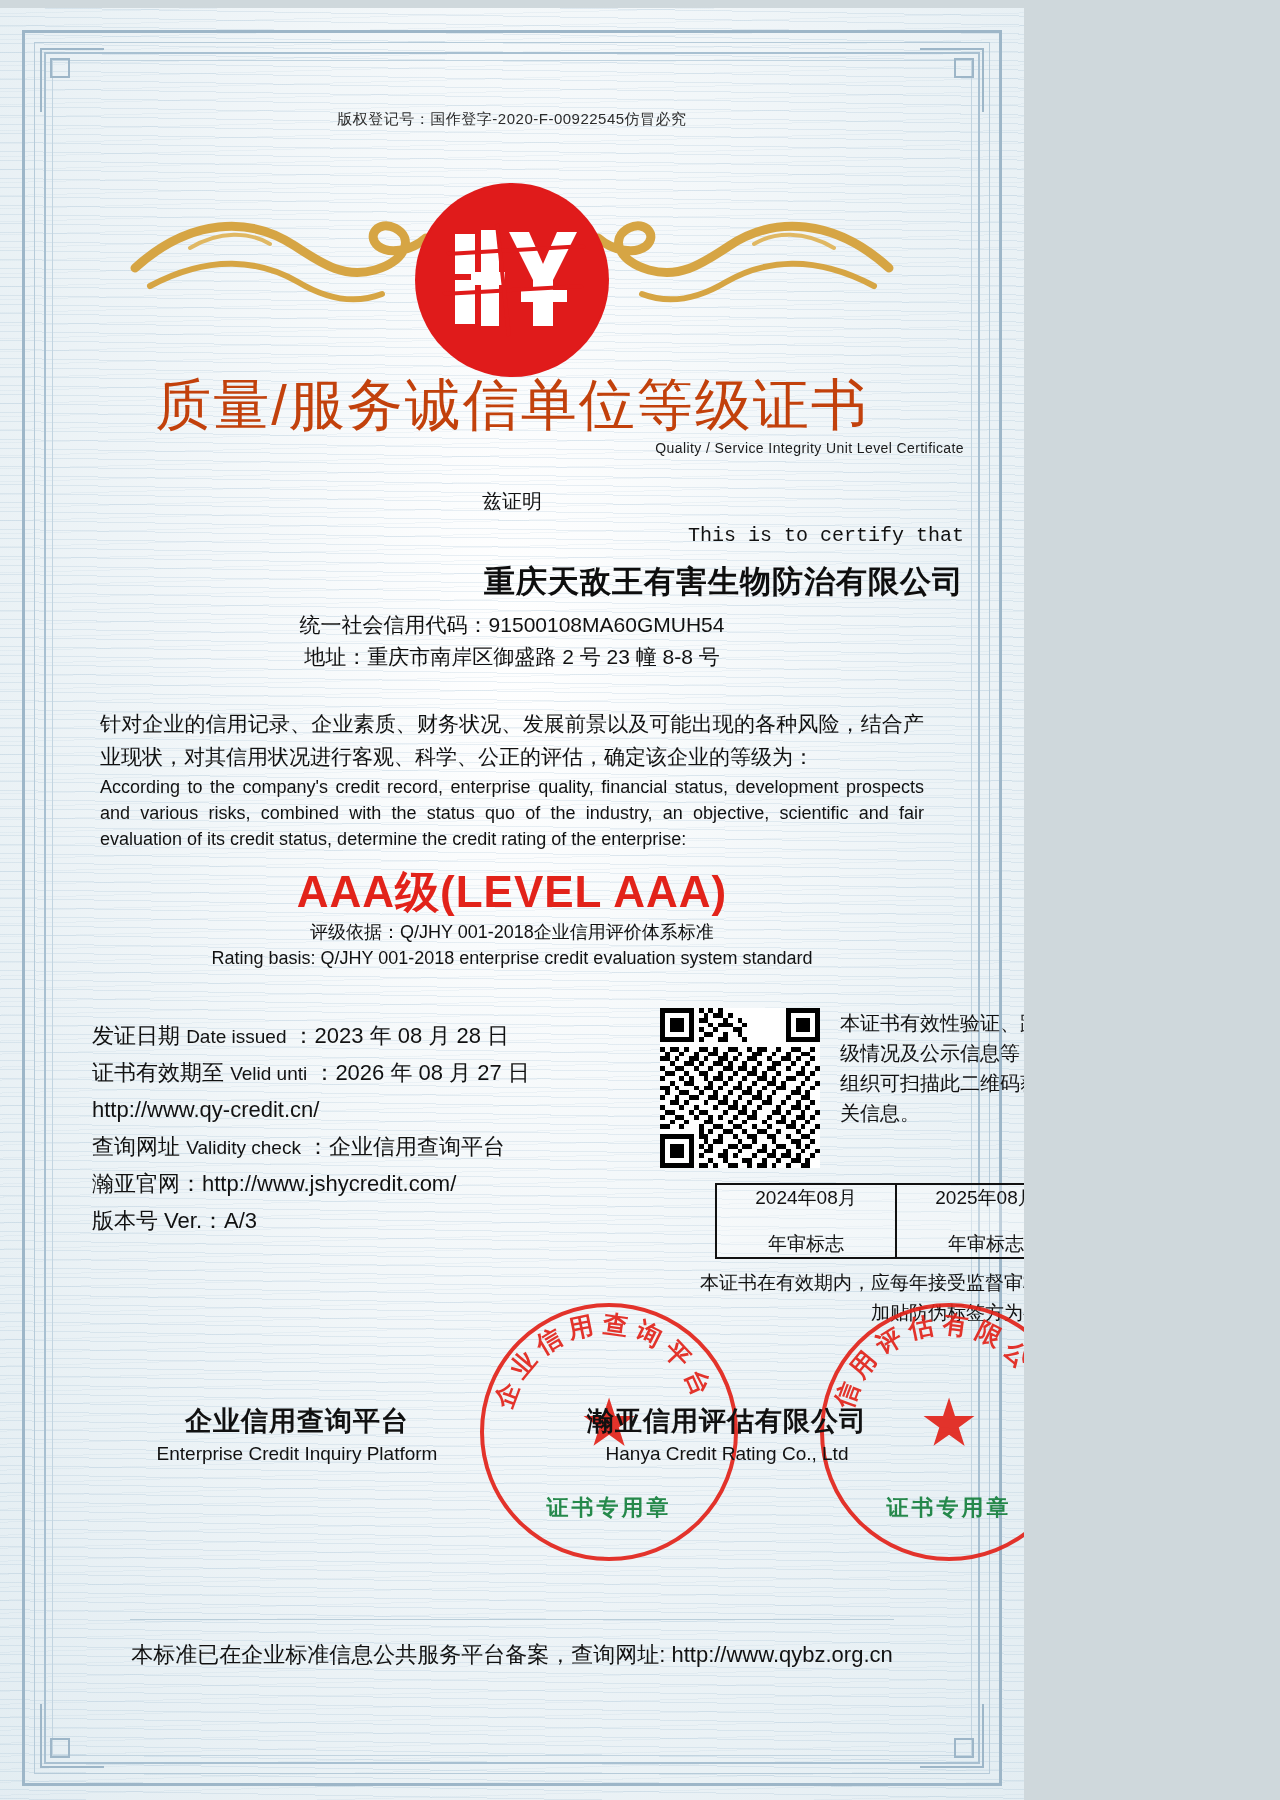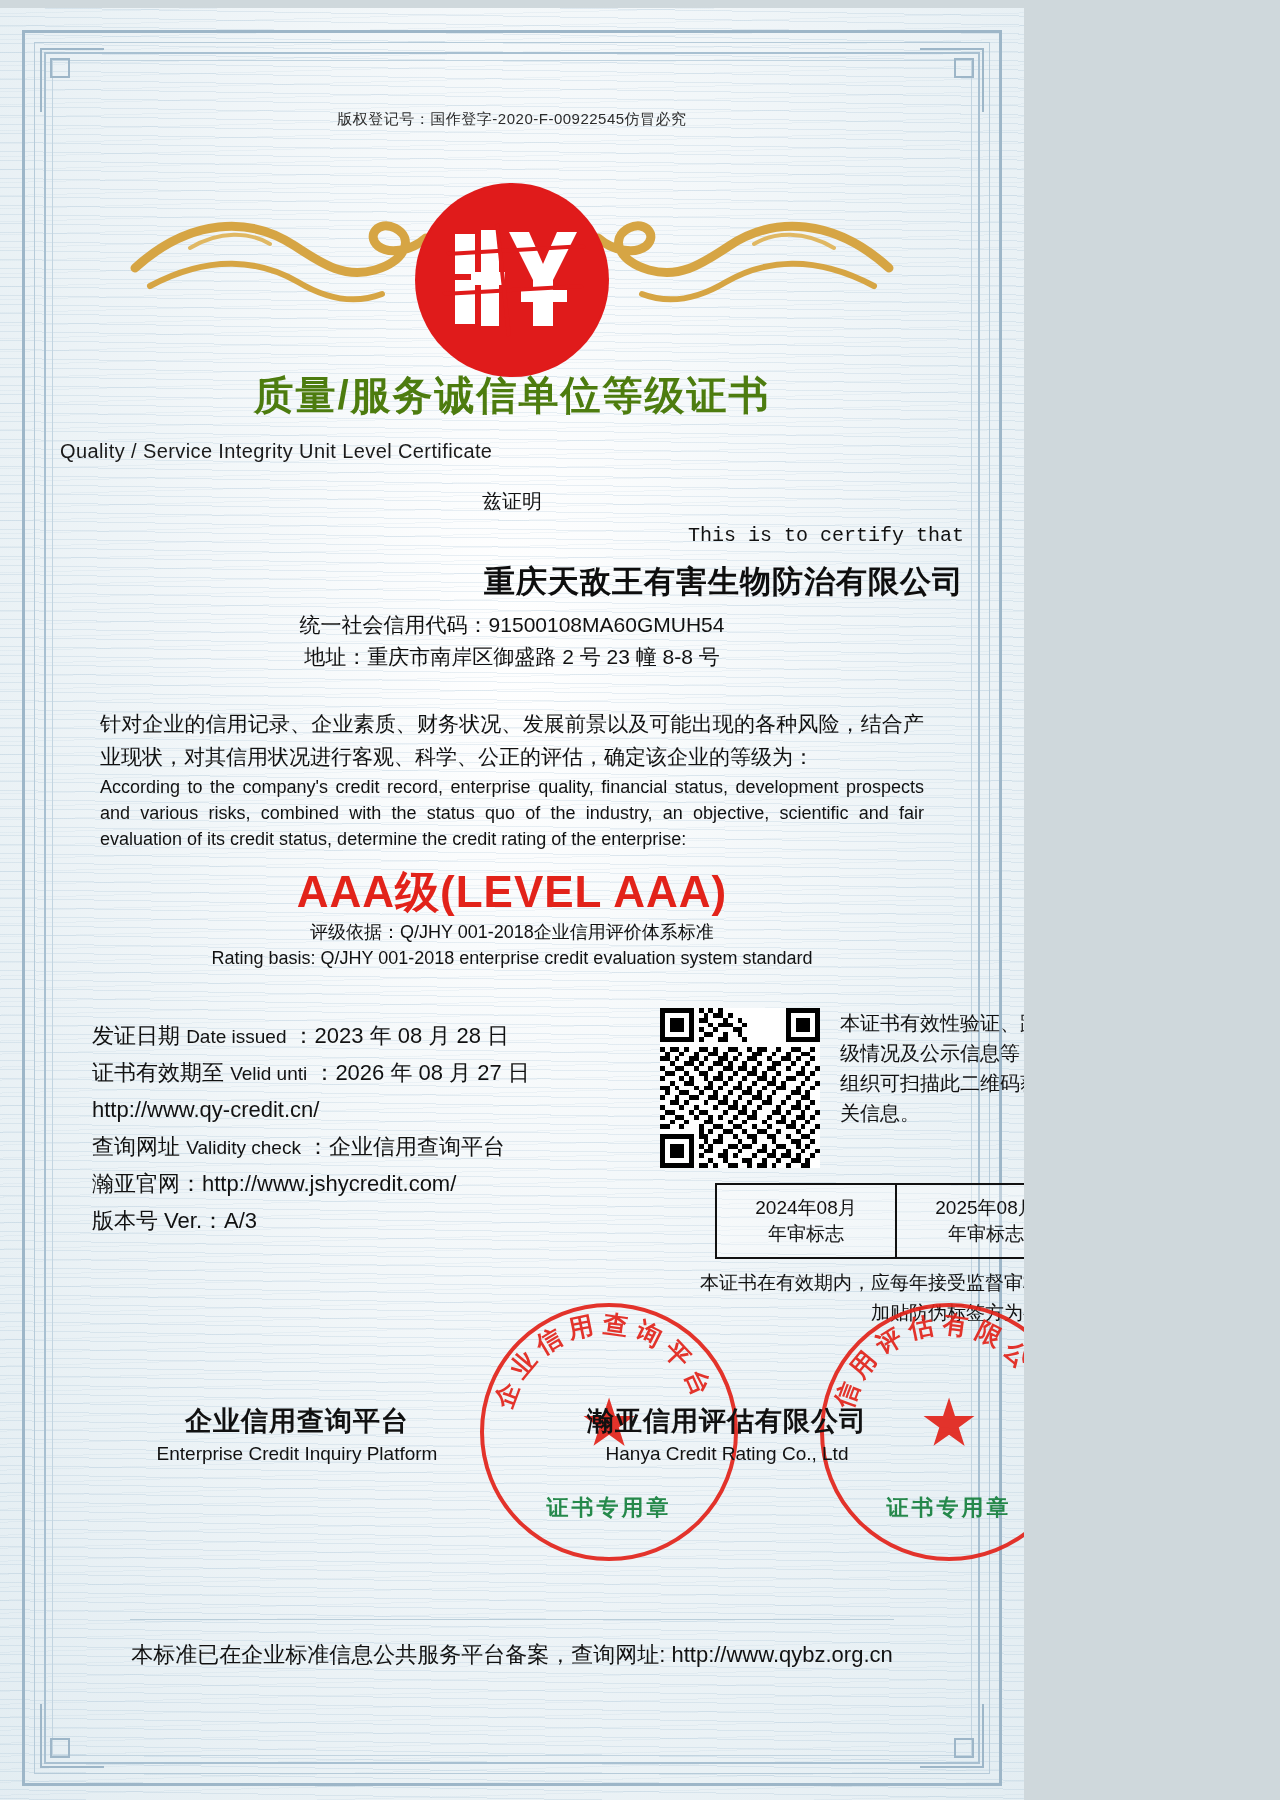--- a/index.html
+++ b/index.html
@@ -75,25 +75,25 @@
     position:absolute;left:50%;top:32px;transform:translateX(-50%);
     width:190px;height:190px;border-radius:50%;
     background:#e01b1b;
     display:flex;align-items:center;justify-content:center;
     box-shadow:0 0 0 2px #e01b1b;
   }
   .logo svg{display:block;}
 
   .title-cn{
     position:absolute;top:300px;left:0;right:0;text-align:center;
-    font-size:40px;font-weight:bold;color:#4d7c0f;letter-spacing:2px;
+    font-size:56px;font-weight:normal;color:#c2410c;letter-spacing:2px;
   }
   .title-en{
-    position:absolute;top:372px;left:0;right:0;text-align:left;
-    font-size:20px;color:#1a1a1a;letter-spacing:0.4px;
+    position:absolute;top:372px;left:0;right:0;text-align:right;
+    font-size:14px;color:#1a1a1a;letter-spacing:0.4px;
   }
   .certify-cn{
     position:absolute;top:420px;left:0;right:0;text-align:center;
     font-size:20px;color:#111;
   }
   .certify-en{
     position:absolute;top:456px;left:0;right:0;text-align:right;
     font-size:20px;color:#111;font-family:Liberation Mono, monospace;
   }
   .company{
@@ -140,21 +140,21 @@
   .qr-block{position:absolute;top:940px;left:600px;width:160px;height:160px;}
   .qr-note{
     position:absolute;top:940px;left:780px;width:240px;
     font-size:20px;line-height:1.5;color:#111;
   }
   .stamp-boxes{
     position:absolute;top:1115px;left:655px;display:flex;gap:0;
   }
   .stamp-box{
     width:178px;height:72px;border:2px solid #111;
-    display:flex;flex-direction:column;align-items:center;justify-content:center;
+    display:flex;flex-direction:column;align-items:center;justify-content:space-between;
     font-size:19px;line-height:1.35;color:#111;background:rgba(255,255,255,0.35);
   }
   .stamp-box + .stamp-box{border-left:none;}
   .annual-note{
     position:absolute;top:1200px;left:640px;width:380px;
     font-size:19px;line-height:1.6;color:#111;text-align:right;
   }
 
   
   .seal{

